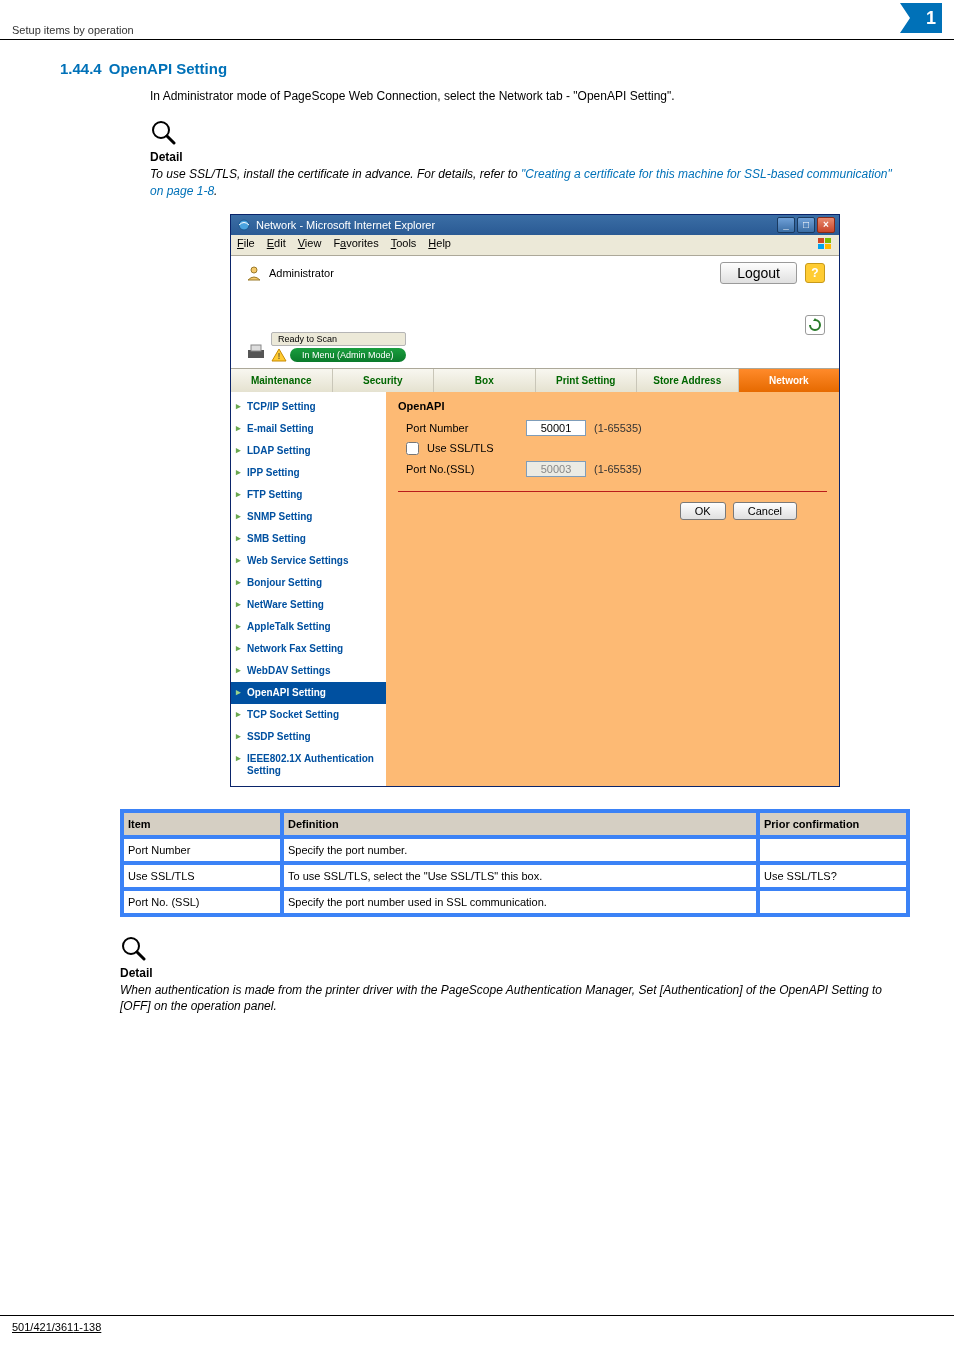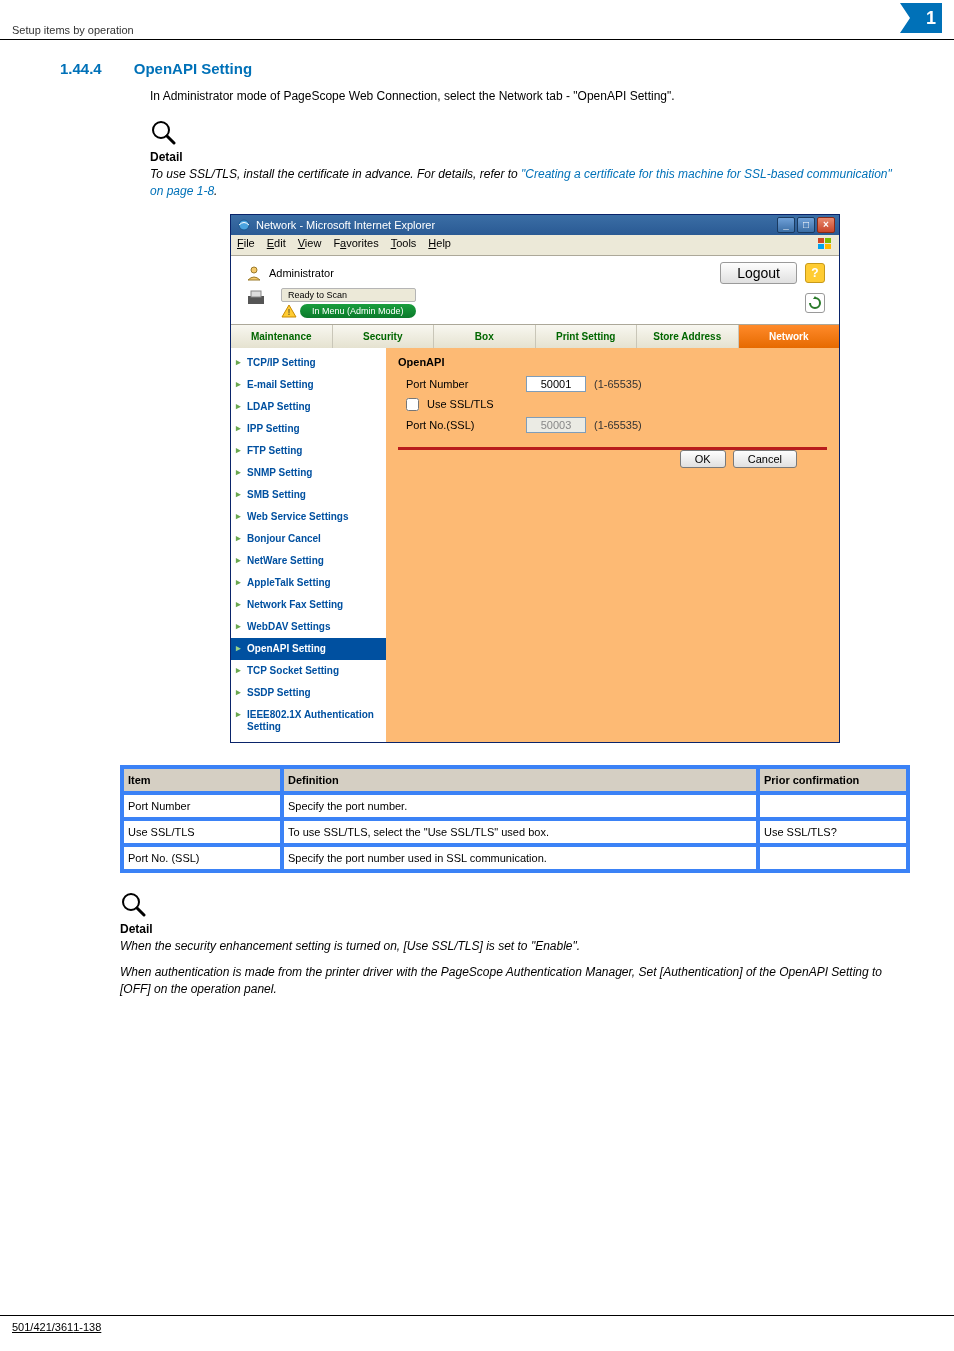--- a/index.html
+++ b/index.html
@@ -40,21 +40,21 @@
     }
     .content {
       padding: 20px 60px 0 60px;
     }
     .section-heading {
       color: #0071B8;
       font-size: 15px;
       font-weight: bold;
       margin-bottom: 10px;
     }
-    .section-heading .num { margin-right: 32px; }
+    .section-heading .num { margin-right: 7px; }
     .body-text {
       margin-left: 90px;
       font-size: 12px;
       line-height: 1.5;
       margin-bottom: 6px;
     }
     .detail-icon {
       margin-left: 90px;
       margin-top: 14px;
       margin-bottom: 2px;
@@ -141,21 +141,21 @@
       font-weight: bold;
       color: #fff;
       cursor: pointer;
     }
     .status-bar {
       display: flex;
       align-items: center;
       padding: 0 14px 6px 14px;
       gap: 6px;
     }
-    .status-left { display:flex; align-items:flex-start; gap:14px; }
+    .status-left { display:flex; align-items:flex-end; gap:4px;margin-top:44px; }
     .ready-lbl {
       background: #ece9d8;
       border: 1px solid #b5b5b5;
       border-radius: 2px;
       font-size: 9px;
       padding: 1px 6px;
     }
     .in-menu-pill {
       background: linear-gradient(#1a9e3e,#0a7a2a);
       color: #fff;
@@ -240,21 +240,22 @@
       border: 1px solid #7f9db9;
       text-align: center;
     }
     .form-row input[type="text"]:disabled { background:#ebebe4; color:#888; }
     .range { color: #333; font-size: 11px; }
     .form-row input[type="checkbox"] { margin-left: 8px; }
     .btn-row {
       text-align: right;
       margin-top: 14px;
       padding-right: 30px;
-      border-top: 3px solid #b91c1c;
+      border-top: 1px solid #b91c1c;
+      padding-top: 10px;
     }
     .std-btn {
       background: linear-gradient(#fefefe,#e0e0e0);
       border: 1px solid #7a7a7a;
       border-radius: 3px;
       padding: 2px 14px;
       font-size: 11px;
       cursor: pointer;
       margin-left: 4px;
     }
@@ -402,21 +403,21 @@
       <div class="panel">
         <div class="side-nav">
           <span class="nav-item">TCP/IP Setting</span>
           <span class="nav-item">E-mail Setting</span>
           <span class="nav-item">LDAP Setting</span>
           <span class="nav-item">IPP Setting</span>
           <span class="nav-item">FTP Setting</span>
           <span class="nav-item">SNMP Setting</span>
           <span class="nav-item">SMB Setting</span>
           <span class="nav-item">Web Service Settings</span>
-          <span class="nav-item">Bonjour Cancel</span>
+          <span class="nav-item">Bonjour Setting</span>
           <span class="nav-item">NetWare Setting</span>
           <span class="nav-item">AppleTalk Setting</span>
           <span class="nav-item">Network Fax Setting</span>
           <span class="nav-item">WebDAV Settings</span>
           <span class="nav-item active">OpenAPI Setting</span>
           <span class="nav-item">TCP Socket Setting</span>
           <span class="nav-item">SSDP Setting</span>
           <span class="nav-item multiline">IEEE802.1X Authentication Setting</span>
         </div>
         <div class="settings-pane">
@@ -453,39 +454,38 @@
       </tr>
     </thead>
     <tbody>
       <tr>
         <td>Port Number</td>
         <td>Specify the port number.</td>
         <td></td>
       </tr>
       <tr>
         <td>Use SSL/TLS</td>
-        <td>To use SSL/TLS, select the "Use SSL/TLS" used box.</td>
+        <td>To use SSL/TLS, select the "Use SSL/TLS" this box.</td>
         <td>Use SSL/TLS?</td>
       </tr>
       <tr>
         <td>Port No. (SSL)</td>
         <td>Specify the port number used in SSL communication.</td>
         <td></td>
       </tr>
     </tbody>
   </table>
 
   <div class="detail-icon" style="margin-left:60px">
     <svg width="26" height="26" viewBox="0 0 26 26">
       <circle cx="11" cy="11" r="8" stroke="#000" stroke-width="2" fill="none"></circle>
       <line x1="17" y1="17" x2="24" y2="24" stroke="#000" stroke-width="3" stroke-linecap="round"></line>
     </svg>
   </div>
   <div class="detail-label" style="margin-left:60px">Detail</div>
-  <div class="detail-text" style="margin-left:60px; margin-bottom:10px;">When the security enhancement setting is turned on, [Use SSL/TLS] is set to "Enable".</div>
   <div class="detail-text" style="margin-left:60px">When authentication is made from the printer driver with the PageScope Authentication Manager, Set [Authentication] of the OpenAPI Setting to [OFF] on the operation panel.</div>
 
 </div>
 
 <div class="footer">
   <span>501/421/361</span>
   <span>1-138</span>
 </div>
 
 </body></html>

